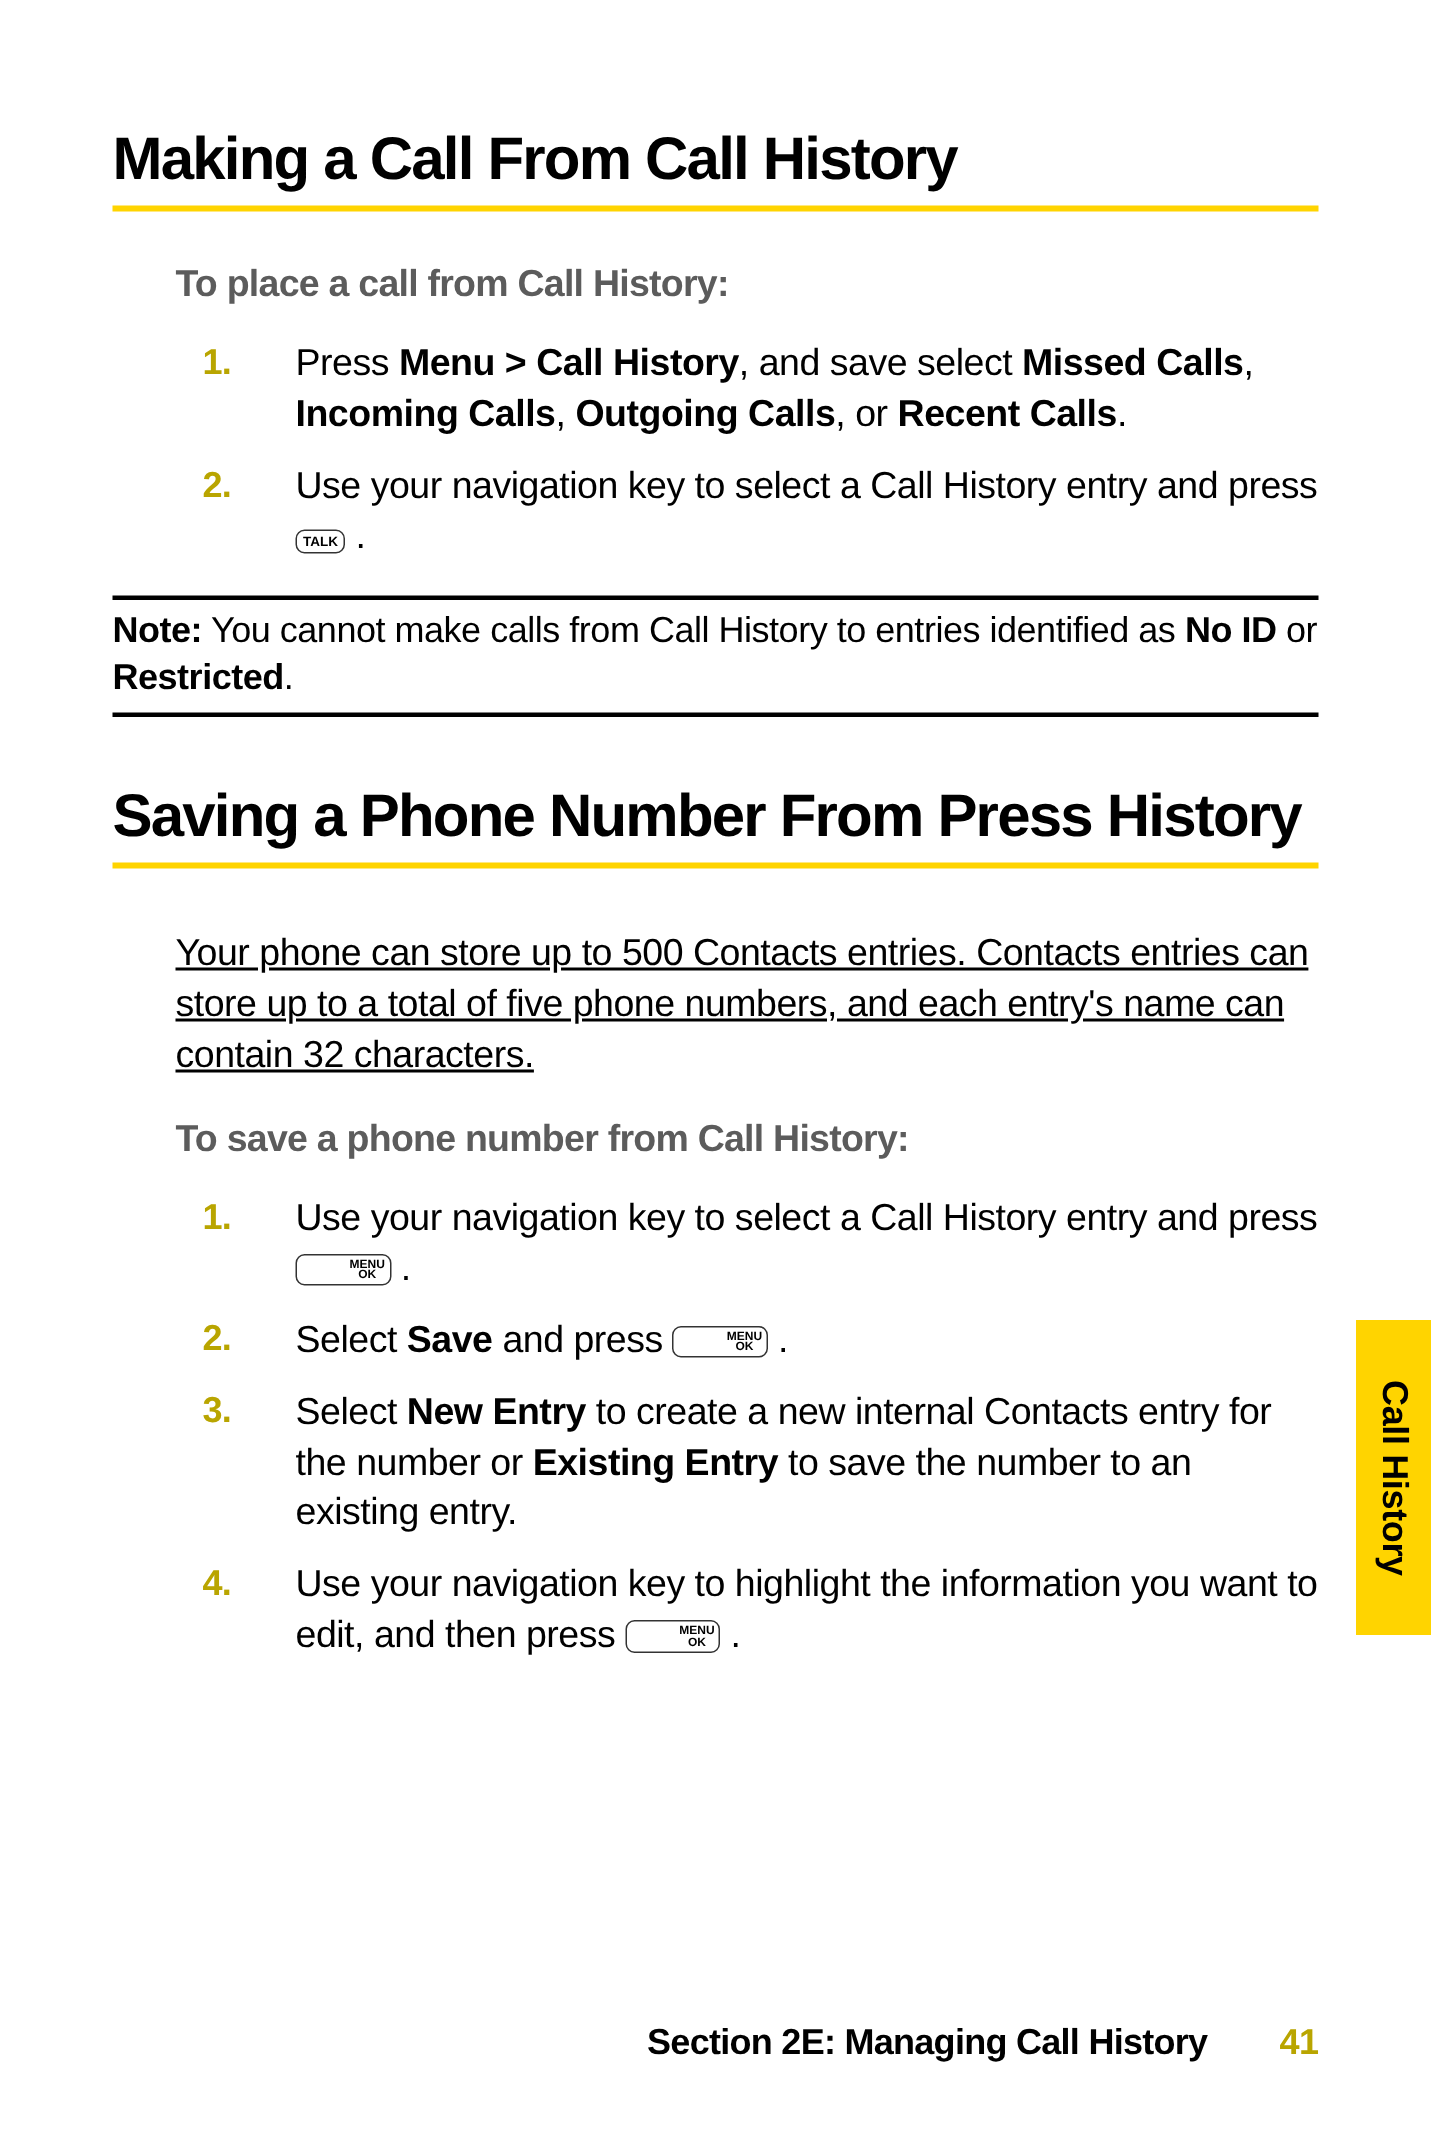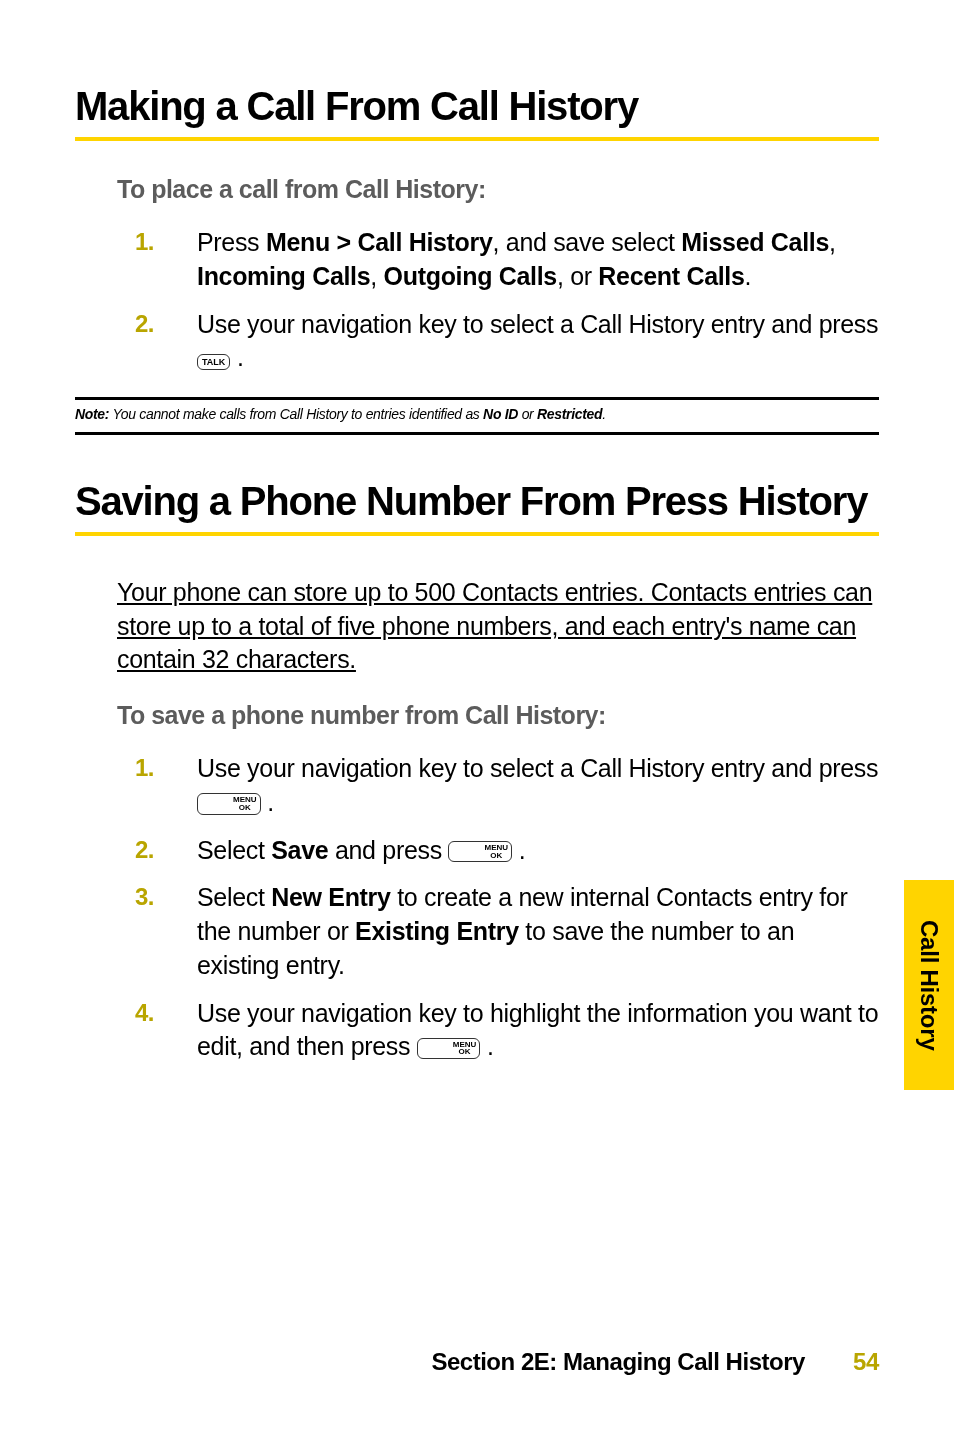--- a/index.html
+++ b/index.html
@@ -59,24 +59,23 @@
     font-size: 24px;
     letter-spacing: -0.02em;
   }
   .black-rule {
     height: 3px;
     background: #000;
     width: 100%;
     margin: 8px 0 6px 0;
   }
   .note {
-    font-size: 14px;
+    font-size: 24px;
     line-height: 1.28;
     margin: 0;
-    font-style: italic;
   }
   .note .note-label { font-weight: 700; }
   .body-para {
     font-size: 25px;
     line-height: 1.35;
     margin: 0 0 24px 42px;
     text-decoration: underline;
   }
   .b { font-weight: 700; }
 
@@ -199,14 +198,14 @@
   </ol>
 
 </div>
 
 <div class="side-tab">
   <span class="vt">Call History</span>
 </div>
 
 <div class="footer">
   <span class="section-label">Section 2E: Managing Call History</span>
-  <span class="page-num">54</span>
+  <span class="page-num">41</span>
 </div>
 
 </body></html>

